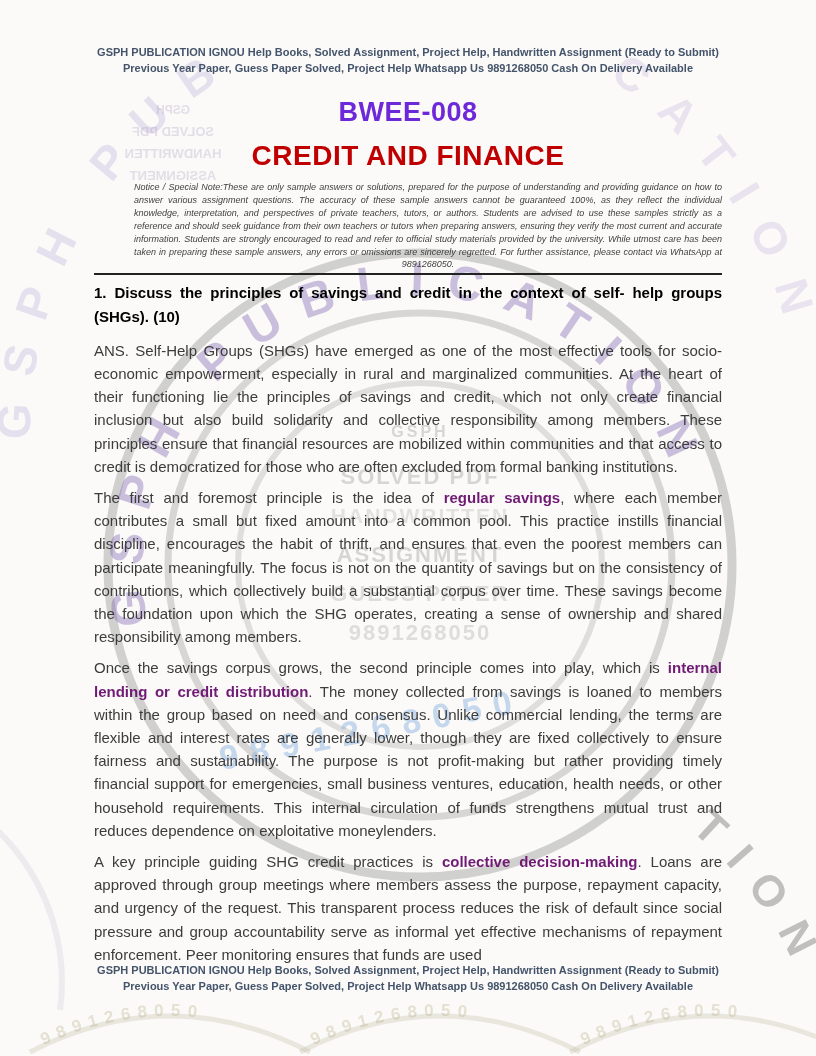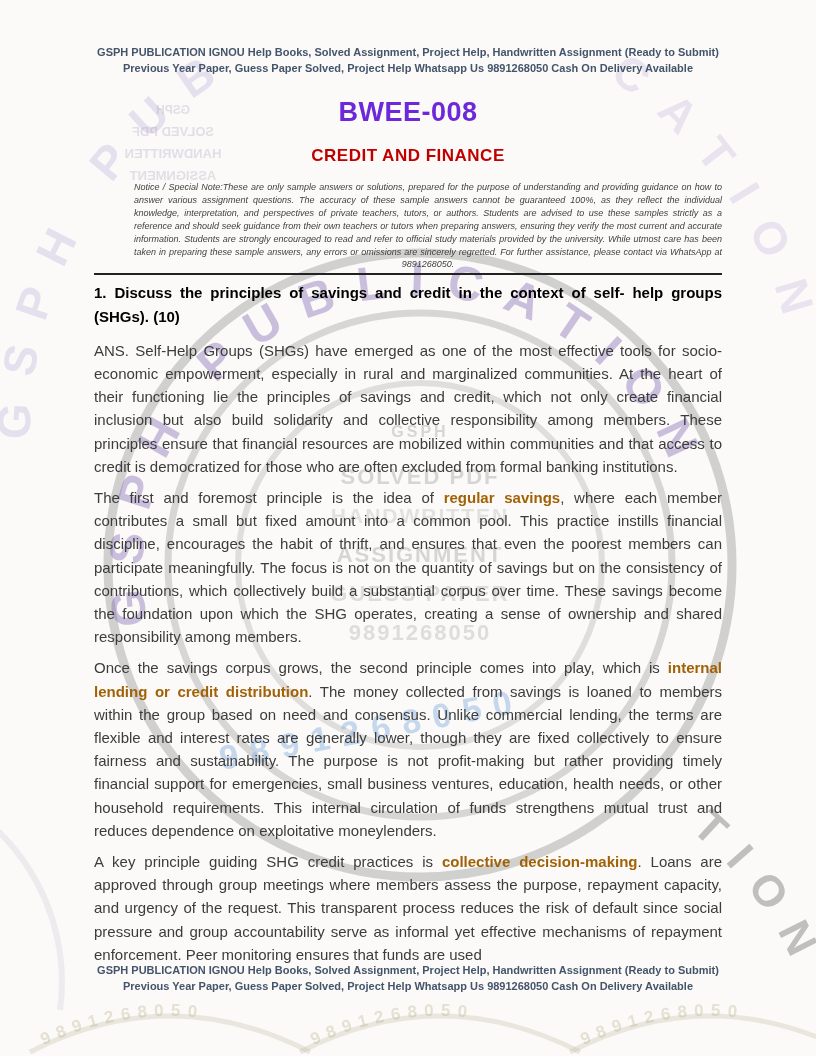--- a/index.html
+++ b/index.html
@@ -25,21 +25,21 @@
     font-size:11px;font-weight:bold;line-height:15.5px;
     color:#44546A;z-index:1;
   }
   .title-code{
     margin-top:21px;text-align:center;
     font-size:27px;font-weight:bold;line-height:30px;
     color:#6d28d9;letter-spacing:.5px;
   }
   .title-subject{
     margin-top:15px;text-align:center;
-    font-size:17px;font-weight:bold;line-height:28px;
+    font-size:28px;font-weight:bold;line-height:28px;
     color:#C00000;letter-spacing:.5px;
   }
   .notice{
     margin-top:11px;
     font-size:9px;font-style:italic;line-height:12.9px;
     color:#3f3f3f;
     text-align:justify;text-align-last:center;margin-left:40px;
   }
   .rule{
     margin:2px 0 0 0;border:none;border-top:2px solid #222;
@@ -48,21 +48,21 @@
     margin-top:6px;
     font-size:15px;font-weight:bold;line-height:23.2px;
     color:#000000;text-align:justify;
   }
   .ans p{
     margin:8px 0 0 0;
     font-size:15px;line-height:23.2px;
     color:#3C3C3C;text-align:justify;
   }
   .ans p:first-child{margin-top:11px;}
-  .ans b{color:#a16207;}
+  .ans b{color:#701a75;}
 </style>
 </head>
 <body>
 
 <div class="page">
 
   <svg class="wm" width="816" height="1056" viewBox="0 0 816 1056" xmlns="http://www.w3.org/2000/svg">
 
     <g>
       <circle cx="420" cy="565" r="312" fill="none" stroke="rgba(140,140,140,0.38)" stroke-width="9"></circle>

